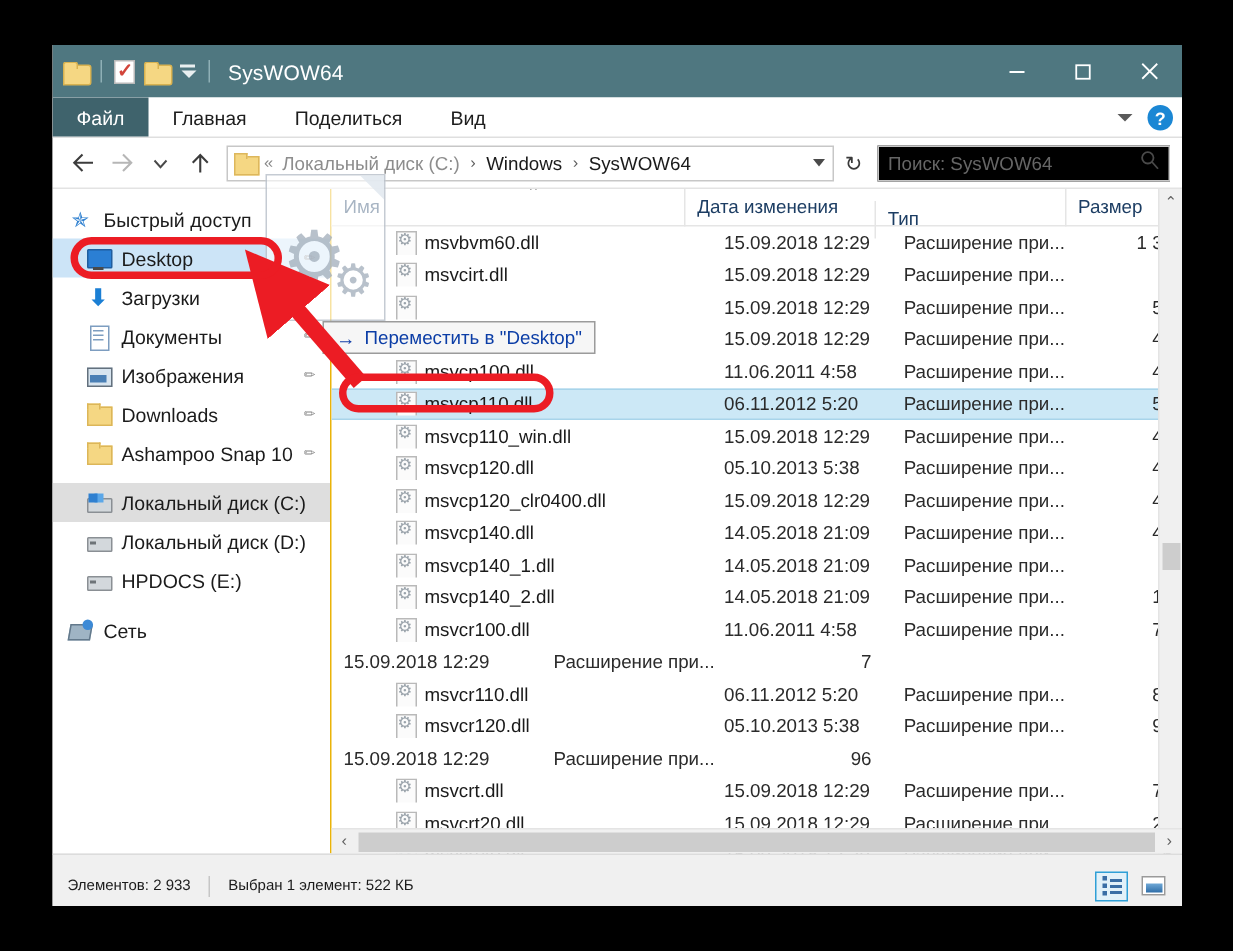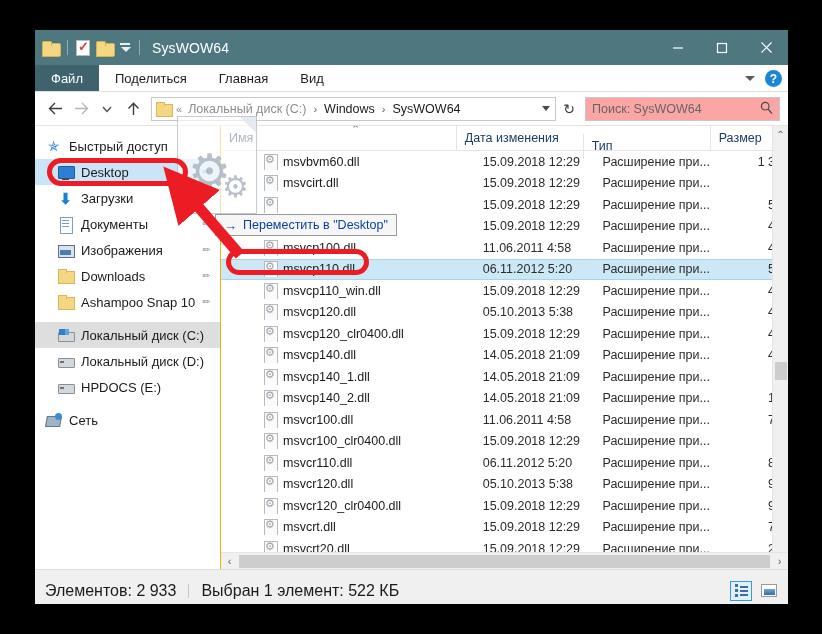--- a/index.html
+++ b/index.html
@@ -140,21 +140,21 @@
   .crumb-dd {
     position: absolute; right: 5px; width: 0; height: 0;
     border-left: 4px solid transparent; border-right: 4px solid transparent;
     border-top: 5px solid #4a4a4a;
   }
   .refresh {
     width: 22px; height: 24px; display: flex; align-items: center; justify-content: center;
     color: #3a3a3a; font-size: 14px;
   }
   .searchbox {
-    width: 195px; height: 24px; border: 1px solid #c7c7c7; background: #fca5a5;
+    width: 195px; height: 24px; border: 1px solid #c7c7c7; background: #000000;
     display: flex; align-items: center; padding: 0 6px; margin-left: 3px;
     position: relative;
   }
   .searchbox .ph { font-size: 12.5px; color: #666; }
   .search-ico { position: absolute; right: 6px; color: #4a4a4a; }
 
   
   .body {
     display: flex; height: 444px; border-top: 1px solid #e3e3e3;
     position: relative;
@@ -303,21 +303,21 @@
   .hscroll {
     position: absolute; left: 0; bottom: 0; right: 0; height: 17px;
     background: #f0f0f0; border-top: 1px solid #e4e4e4; display: flex; align-items: center;
   }
   .hs-arrow { width: 17px; text-align:center; color:#5f5f5f; font-size: 11px; }
   .hs-thumb { flex: 1; height: 13px; background: #cdcdcd; margin: 0 1px; }
 
   
   .statusbar {
     height: 42px; background: #f0f0f0; border-top: 1px solid #dcdcdc;
-    display: flex; align-items: center; font-size: 16px; color: #1b1b1b;
+    display: flex; align-items: center; font-size: 10px; color: #1b1b1b;
     padding-left: 10px; position: relative;
   }
   .sb-sep { width:1px; height:14px; background:#c6c6c6; margin: 0 12px; }
   .viewbtns { position: absolute; right: 8px; display: flex; gap: 6px; align-items: center; }
   .vbtn { width: 22px; height: 20px; display:flex; align-items:center; justify-content:center; }
   .vbtn.active { border: 1px solid #2f9fd6; background: #e2f1f9; }
   .vb-details { display:flex; gap:2px; align-items:center;}
   .vb-details .col1 { display:flex; flex-direction:column; gap:2px;}
   .vb-details .dot { width:3px;height:3px;background:#3a6ea5;}
   .vb-details .col2 { display:flex; flex-direction:column; gap:2px;}
@@ -403,22 +403,22 @@
           <svg width="13" height="13" viewBox="0 0 13 13">
               <line x1="1.5" y1="1.5" x2="11.5" y2="11.5" stroke="#fff" stroke-width="1.2"></line>
               <line x1="11.5" y1="1.5" x2="1.5" y2="11.5" stroke="#fff" stroke-width="1.2"></line>
             </svg>
         </div>
       </div>
     </div>
 
     <div class="ribbon">
       <div class="tab-file">Файл</div>
+      <div class="tab">Главная</div>
       <div class="tab">Поделиться</div>
-      <div class="tab">Главная</div>
       <div class="tab">Вид</div>
       <div class="ribbon-right">
         <div class="chev-down"></div>
         <div class="help-icon">?</div>
       </div>
     </div>
 
     <div class="addrbar">
       <div class="navbtn">
         <svg width="17" height="15" viewBox="0 0 17 15">
@@ -643,24 +643,20 @@
             <div class="row">
               <div class="cell name">
                 <span class="dllico"></span>
                 <span>msvcr100.dll</span>
               </div>
               <div class="cell date">11.06.2011 4:58</div>
               <div class="cell type">Расширение при...</div>
               <div class="cell size">75</div>
             </div>
             <div class="row">
-              <div class="cell name">
-                <span class="dllico"></span>
-                <span>msvcr100_clr0400.dll</span>
-              </div>
               <div class="cell date">15.09.2018 12:29</div>
               <div class="cell type">Расширение при...</div>
               <div class="cell size">7</div>
             </div>
             <div class="row">
               <div class="cell name">
                 <span class="dllico"></span>
                 <span>msvcr110.dll</span>
               </div>
               <div class="cell date">06.11.2012 5:20</div>
@@ -670,24 +666,20 @@
             <div class="row">
               <div class="cell name">
                 <span class="dllico"></span>
                 <span>msvcr120.dll</span>
               </div>
               <div class="cell date">05.10.2013 5:38</div>
               <div class="cell type">Расширение при...</div>
               <div class="cell size">94</div>
             </div>
             <div class="row">
-              <div class="cell name">
-                <span class="dllico"></span>
-                <span>msvcr120_clr0400.dll</span>
-              </div>
               <div class="cell date">15.09.2018 12:29</div>
               <div class="cell type">Расширение при...</div>
               <div class="cell size">96</div>
             </div>
             <div class="row">
               <div class="cell name">
                 <span class="dllico"></span>
                 <span>msvcrt.dll</span>
               </div>
               <div class="cell date">15.09.2018 12:29</div>

